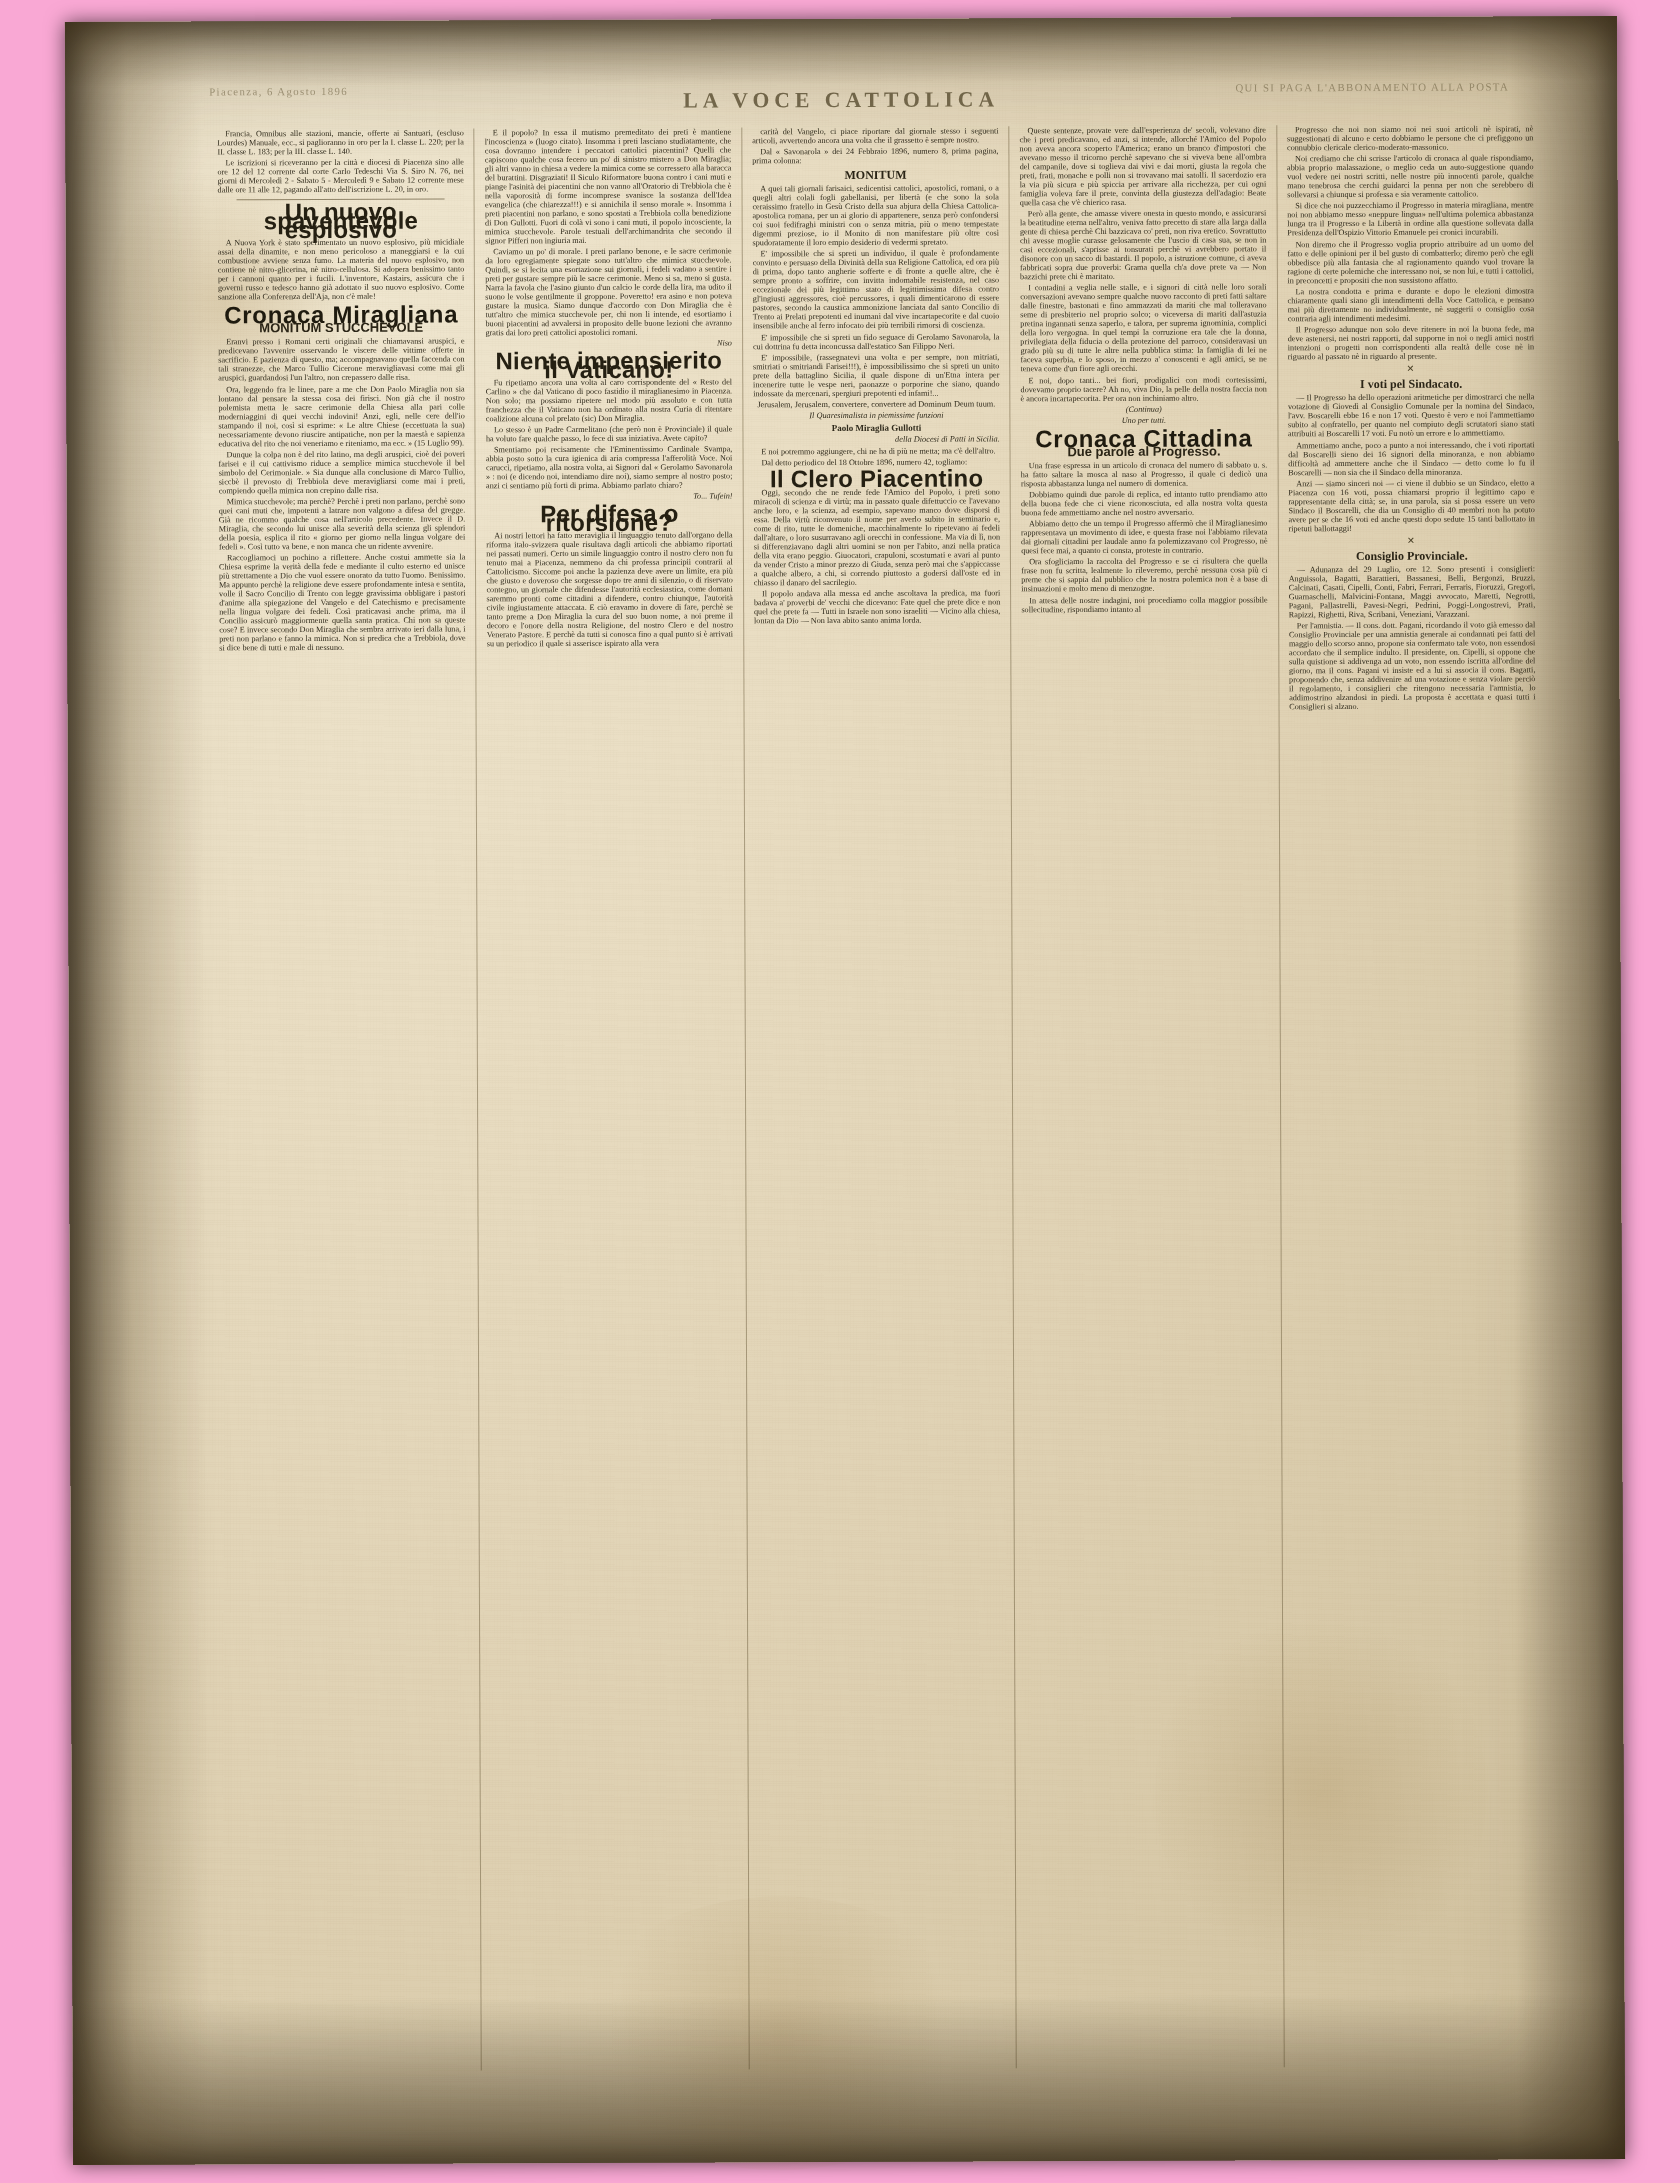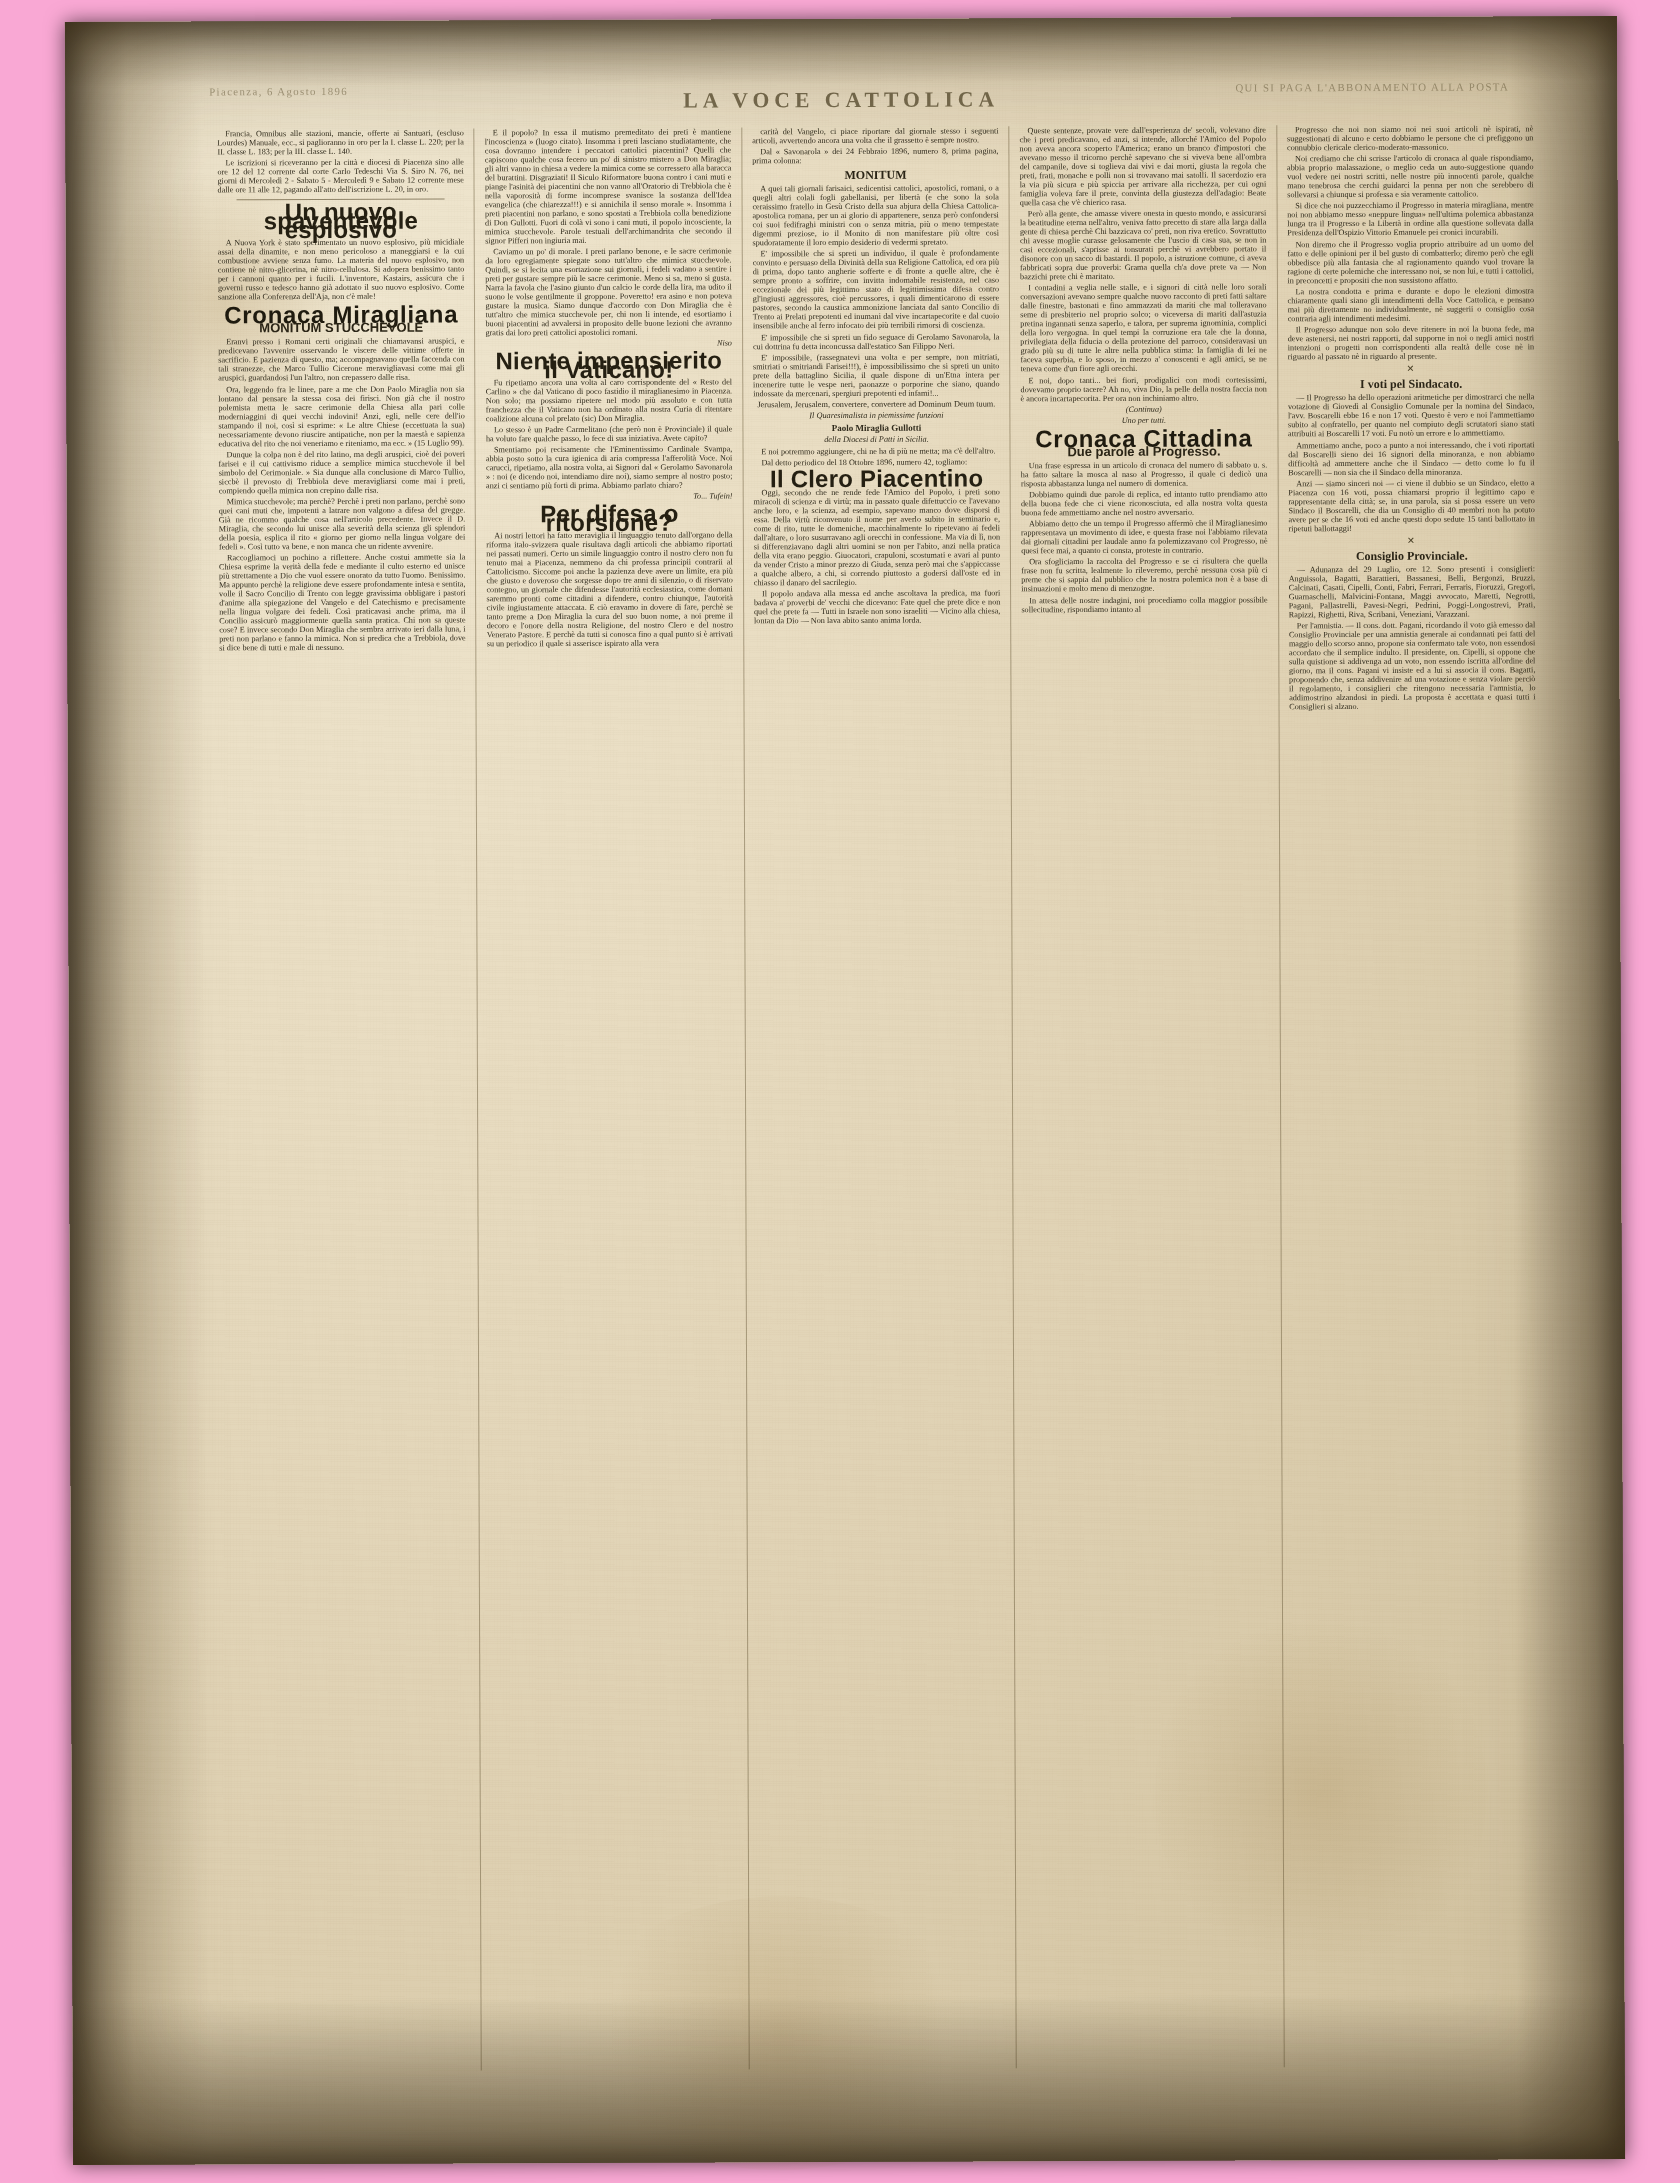--- a/index.html
+++ b/index.html
@@ -74,21 +74,21 @@
     font-size:13px;font-weight:700;text-align:center;margin:2.9px 0 5px;color:#2a2416;
     text-indent:0;font-family:"Liberation Sans",sans-serif;
   }
   h3.sub2{
     font-size:12px;font-weight:700;text-align:center;margin:5.8px 0 4.3px;color:#2a2416;
     text-indent:0;font-family:"Liberation Serif",serif;
   }
   .centersm{text-align:center;text-indent:0;font-size:8.3px;margin:2.2px 0;}
   .right{text-align:right;text-indent:0;}
   .sig{text-align:center;text-indent:0;font-weight:700;font-size:9px;margin-top:3.6px;}
-  .sigit{text-align:center;text-indent:0;font-style:italic;font-size:8.3px;margin-bottom:2.9px;}
+  .sigit{text-align:right;text-indent:0;font-style:italic;font-size:8.3px;margin-bottom:2.9px;}
 
   
   #grain{
     position:absolute;inset:0;pointer-events:none;opacity:.20;
     background-image:
       repeating-linear-gradient(0deg, rgba(120,96,50,.10) 0 0.7px, rgba(255,255,255,0) 0.7px 2.2px),
       repeating-linear-gradient(90deg, rgba(120,96,50,.07) 0 0.7px, rgba(255,255,255,0) 0.7px 2.9px);
   }
   #vign{position:absolute;inset:0;pointer-events:none;
     box-shadow: inset 0 0 116px 32.5px rgba(60,44,18,.35);}

